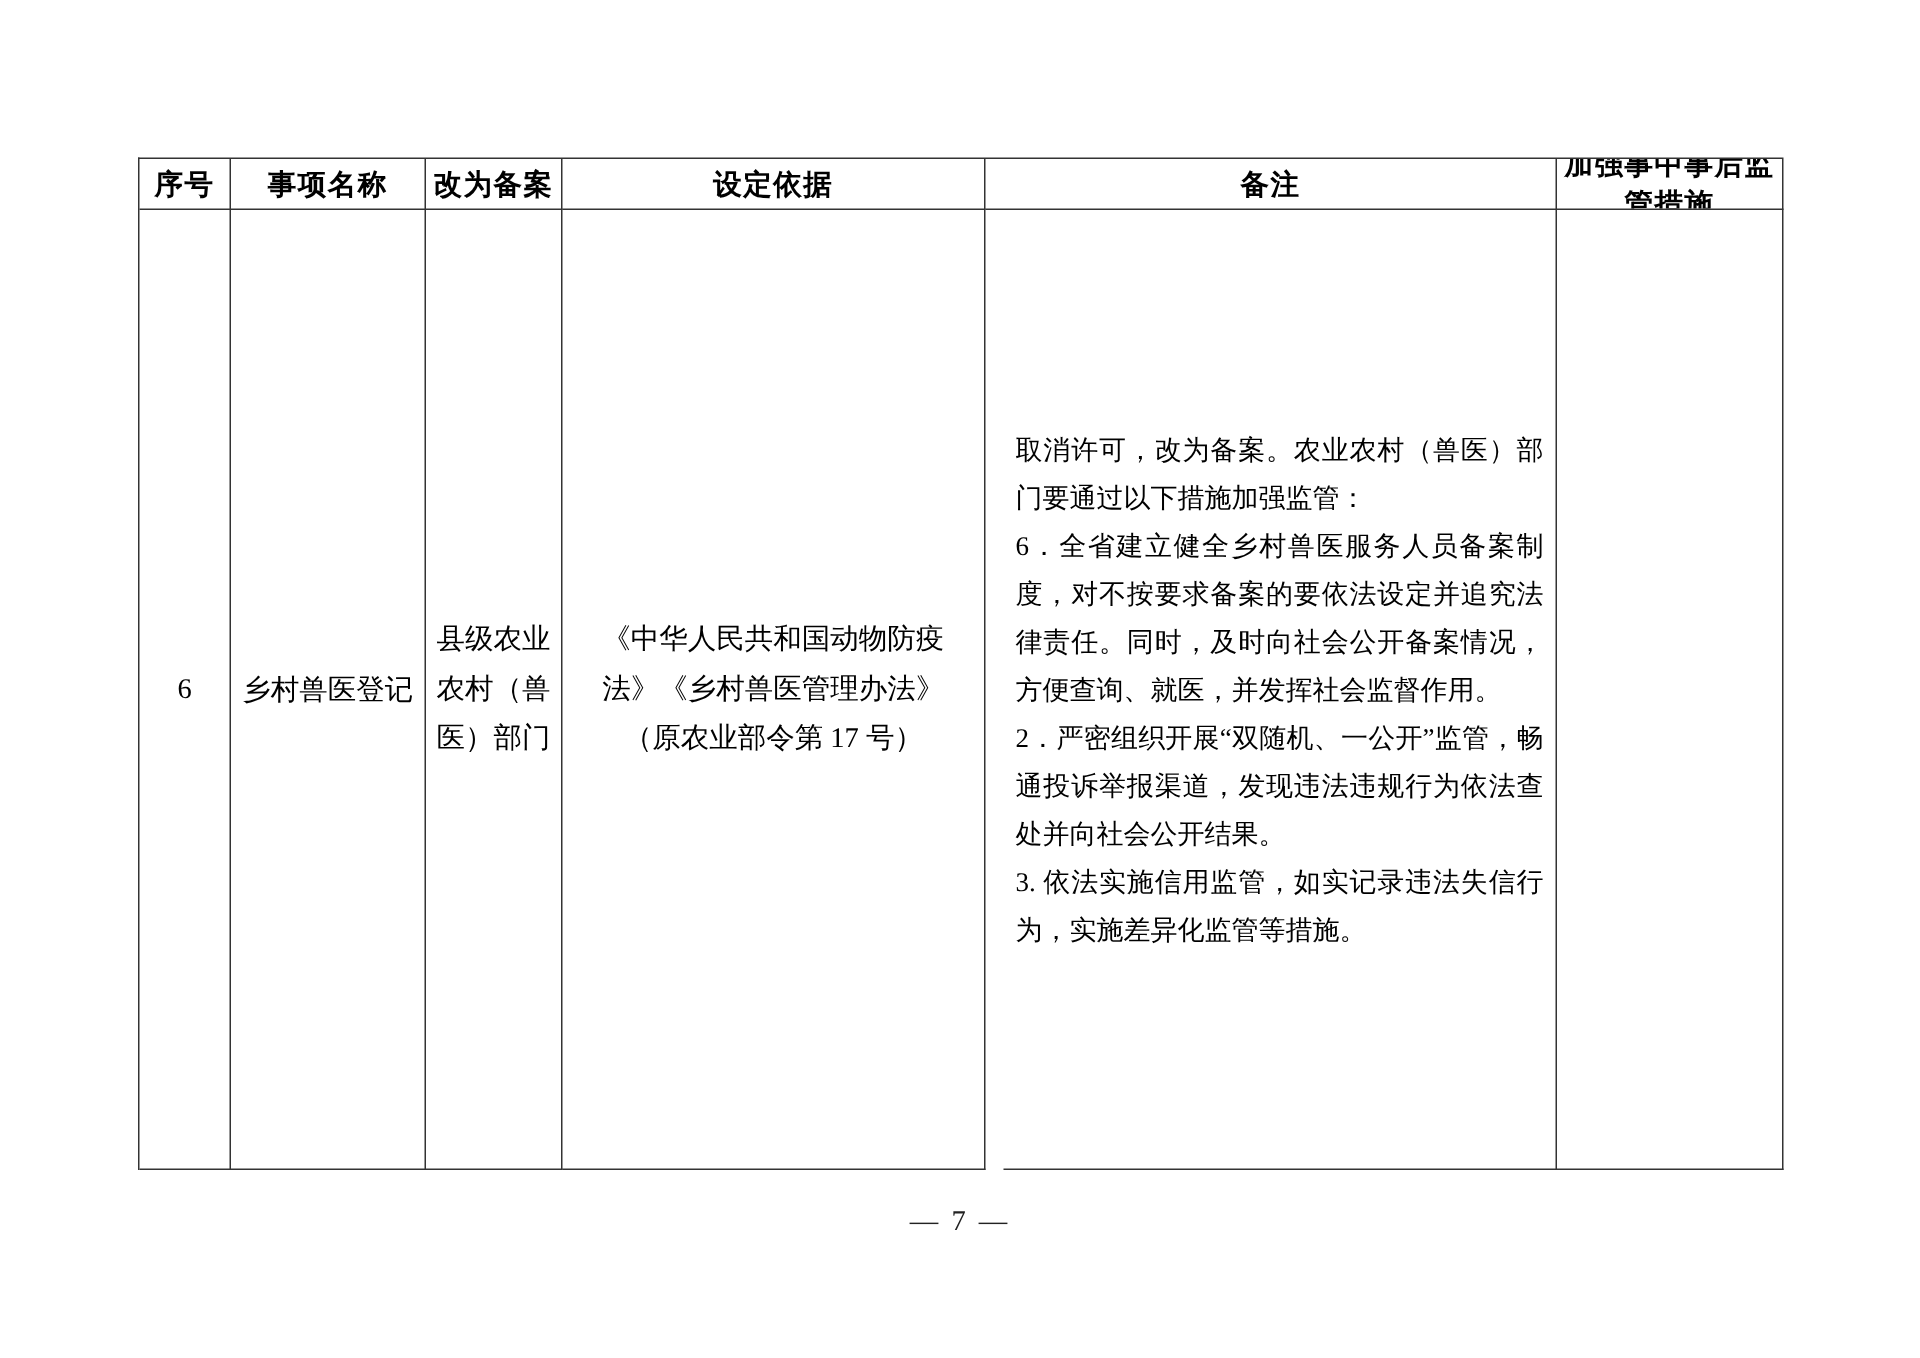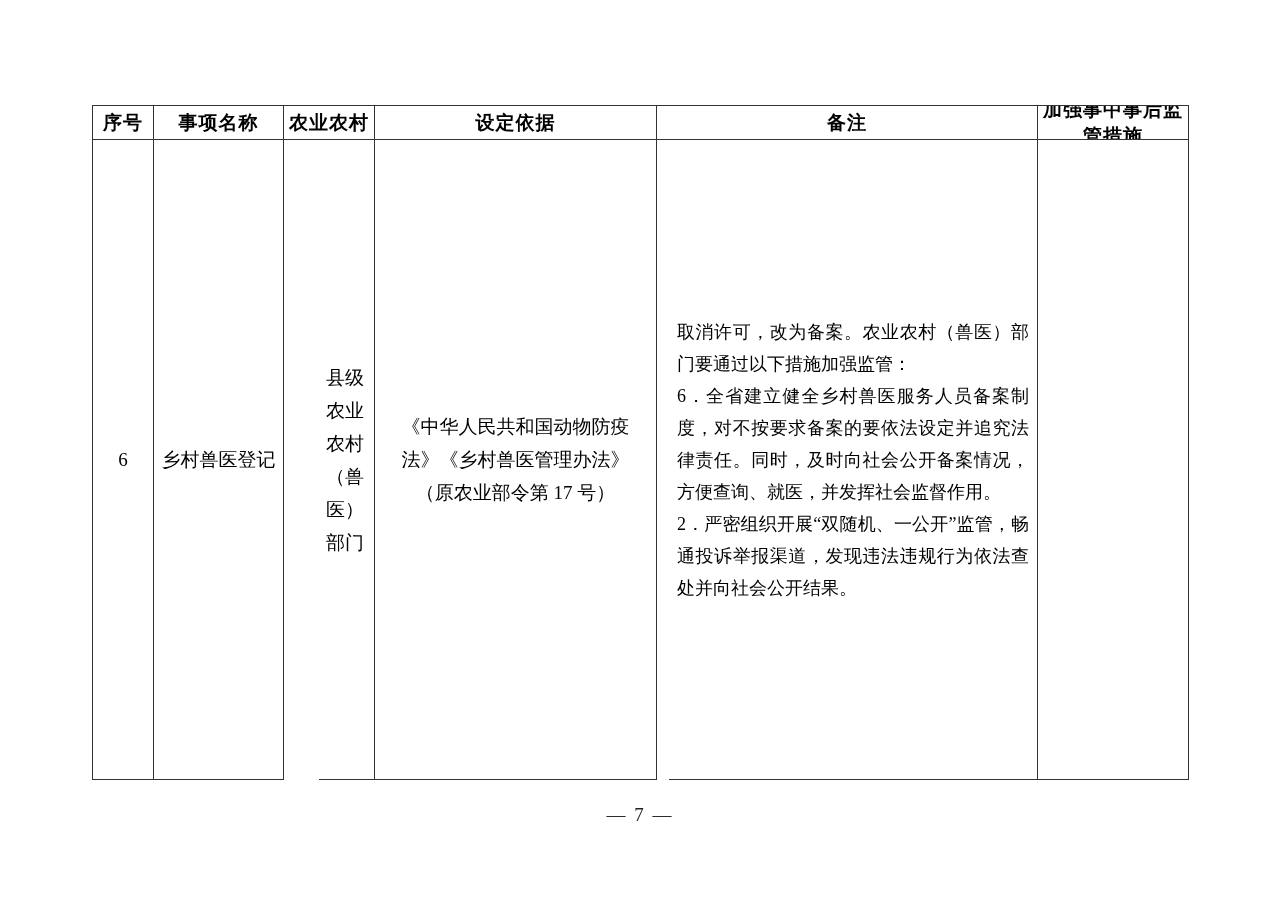--- a/index.html
+++ b/index.html
@@ -49,21 +49,20 @@
   .cell-center {
     align-items: center;
     text-align: center;
     font-size: 19px;
   }
   .cell-dept {
     padding: 0 7px;
     font-size: 19px;
     line-height: 33px;
     text-align: left;
-    margin-left: 35px;
   }
   .cell-basis {
     padding: 0 8px;
     font-size: 19px;
     line-height: 33px;
     text-align: center;
   }
   .cell-measures {
     padding: 0 8px;
     font-size: 18px;
@@ -92,21 +91,21 @@
 
   <div class="doc-table">
 
     <div class="cell header-cell">
       <span>序号</span>
     </div>
     <div class="cell header-cell">
       <span>事项名称</span>
     </div>
     <div class="cell header-cell">
-      <span>农业农村</span>
+      <span>改为备案</span>
     </div>
     <div class="cell header-cell">
       <span>设定依据</span>
     </div>
     <div class="cell header-cell">
       <span>备注</span>
     </div>
     <div class="cell header-cell">
       <span>加强事中事后监管措施</span>
     </div>
@@ -120,20 +119,21 @@
     <div class="cell cell-dept">
       <span>县级农业农村（兽医）部门</span>
     </div>
     <div class="cell cell-basis">
       <span>《中华人民共和国动物防疫法》《乡村兽医管理办法》（原农业部令第 17 号）</span>
     </div>
     <div class="cell cell-measures">
       <p>取消许可，改为备案。农业农村（兽医）部门要通过以下措施加强监管：</p>
       <p>6．全省建立健全乡村兽医服务人员备案制度，对不按要求备案的要依法设定并追究法律责任。同时，及时向社会公开备案情况，方便查询、就医，并发挥社会监督作用。</p>
       <p>2．严密组织开展“双随机、一公开”监管，畅通投诉举报渠道，发现违法违规行为依法查处并向社会公开结果。</p>
+      <p>3. 依法实施信用监管，如实记录违法失信行为，实施差异化监管等措施。</p>
     </div>
     <div class="cell cell-center">
       <span></span>
     </div>
 
   </div>
 
   <div class="page-footer">— 7 —</div>
 
 </div>

